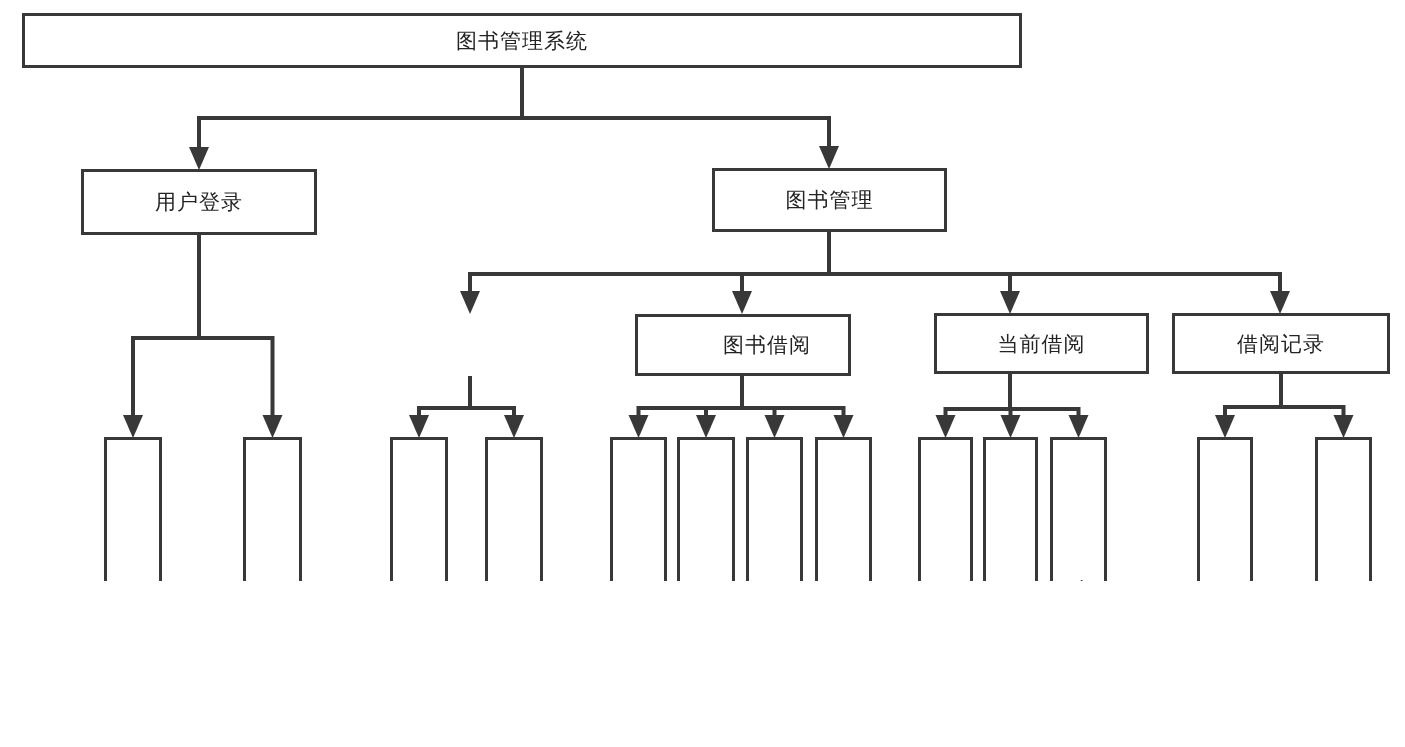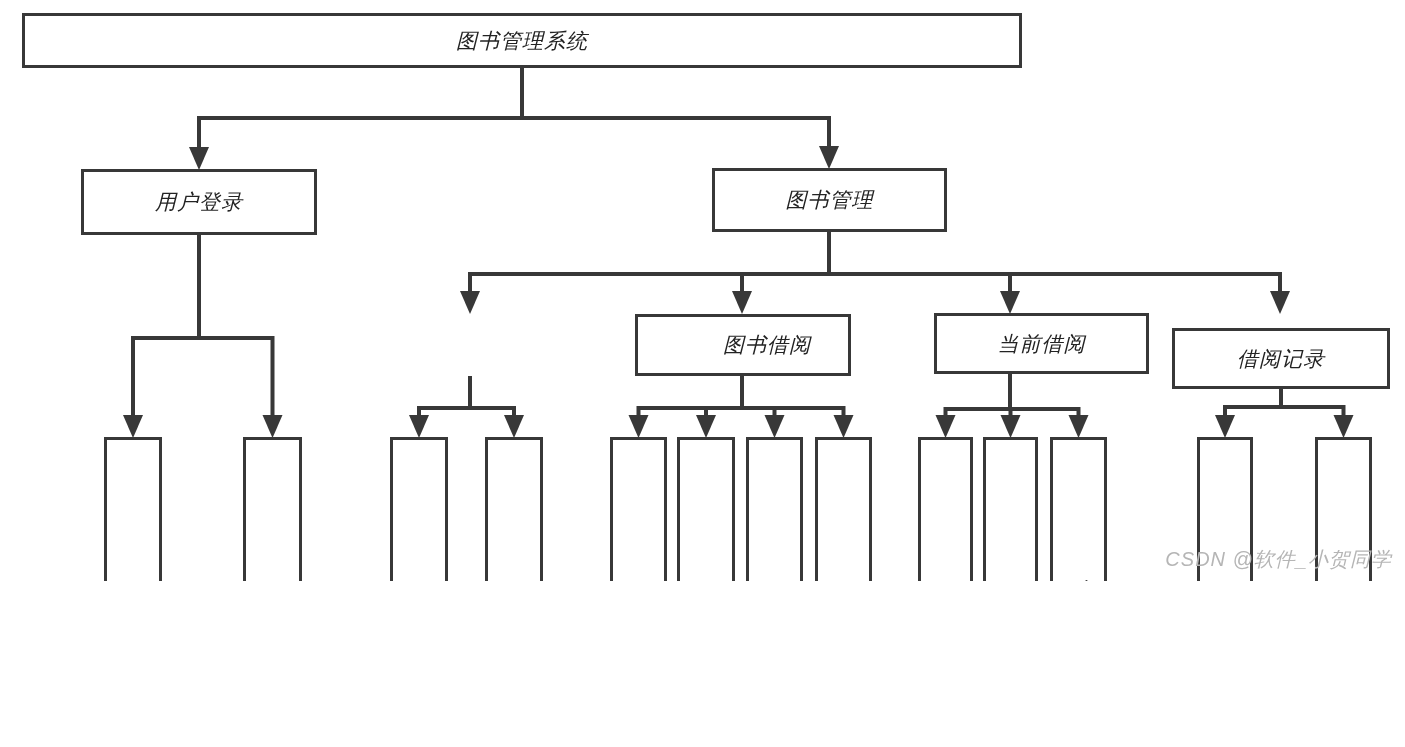--- a/index.html
+++ b/index.html
@@ -9,21 +9,20 @@
     --watermark:#b5b5b5;
   }
   html,body{margin:0;padding:0;background:var(--bg);}
   .stage{
     position:relative;
     width:1405px;height:581px;
     background:var(--bg);
     overflow:hidden;
     font-family:"Liberation Sans", sans-serif;
     color:var(--text);
-    font-style:italic;
   }
   .connectors{position:absolute;left:0;top:0;z-index:1;}
   .node{
     position:absolute;
     box-sizing:border-box;
     border:3px solid var(--line);
     background:var(--bg);
     display:flex;align-items:center;justify-content:center;
     z-index:2;
   }
@@ -113,21 +112,21 @@
   <div class="node" style="left:712px;top:168px;width:235px;height:64px;">
     <span class="hlabel">图书管理</span>
   </div>
 
   <div class="node" style="left:635px;top:314px;width:216px;height:62px;padding-left:48px;">
     <span class="hlabel">图书借阅</span>
   </div>
   <div class="node" style="left:902px;top:313px;width:215px;height:61px;margin-left:32px;">
     <span class="hlabel">当前借阅</span>
   </div>
-  <div class="node" style="left:1172px;top:328px;width:218px;height:61px;">
+  <div class="node" style="left:1172px;top:313px;width:218px;height:61px;">
     <span class="hlabel">借阅记录</span>
   </div>
 
   <div class="node" style="left:104px;top:437px;width:58px;height:300px;">
     <span class="vlabel">用户登录</span>
   </div>
   <div class="node" style="left:243px;top:437px;width:59px;height:300px;">
     <span class="vlabel">注销登录</span>
   </div>
 
@@ -161,15 +160,14 @@
     <span class="vlabel">确认归还（管理员）</span>
   </div>
 
   <div class="node" style="left:1197px;top:437px;width:56px;height:300px;">
     <span class="vlabel">新增借阅记录</span>
   </div>
   <div class="node" style="left:1315px;top:437px;width:57px;height:300px;">
     <span class="vlabel">查询借阅记录</span>
   </div>
 
-  <div class="watermark">CSDN @软件_小贺同学</div>
 
 </div>
 
 </body></html>

